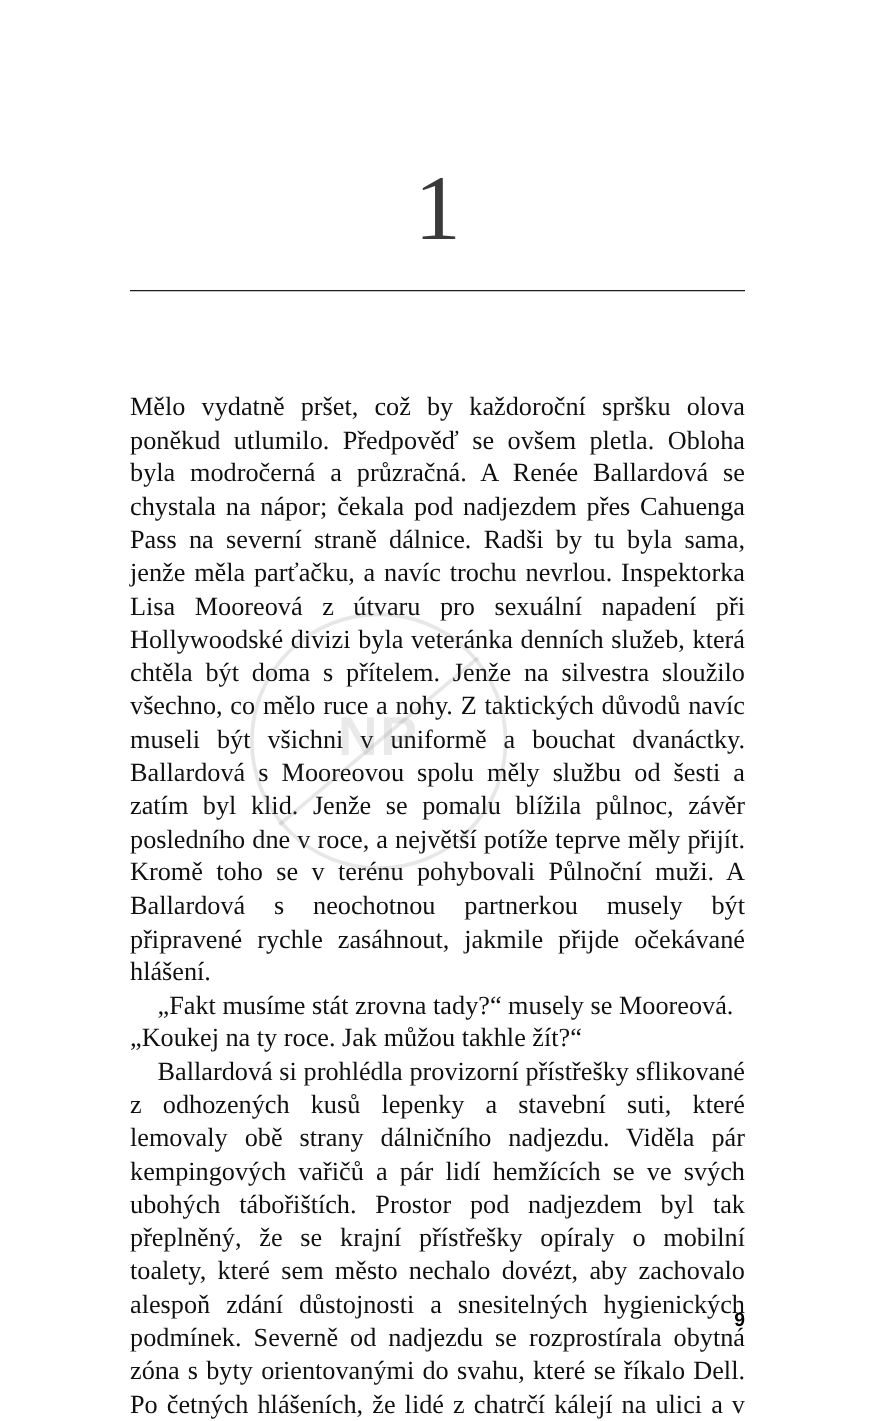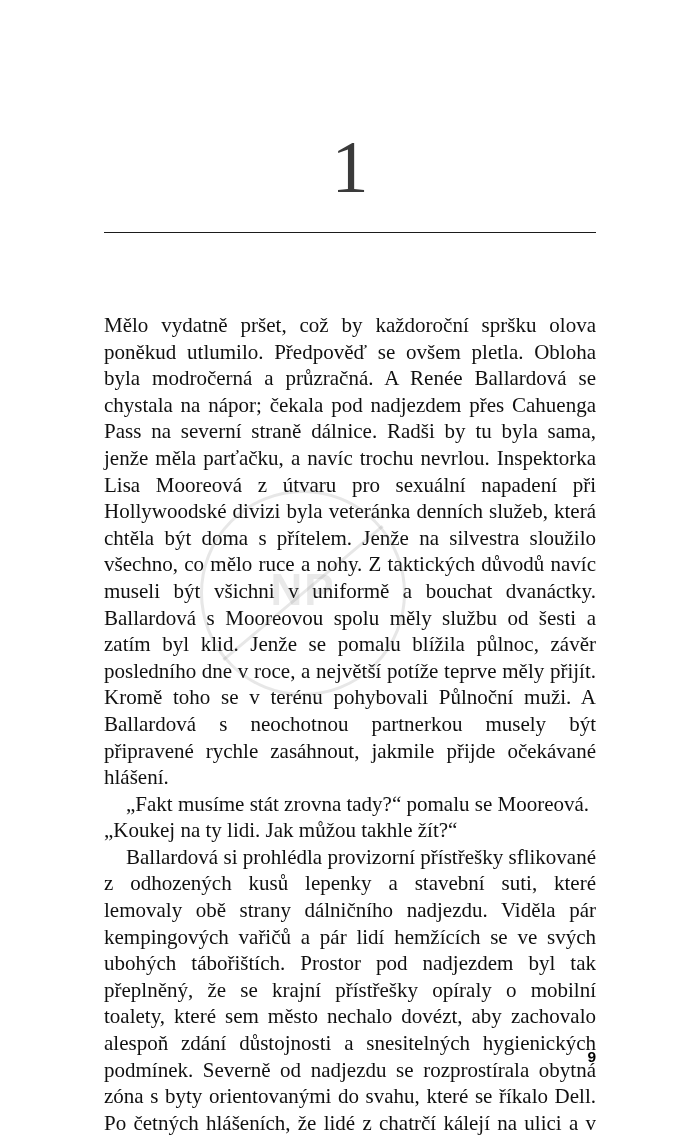--- a/index.html
+++ b/index.html
@@ -112,22 +112,22 @@
 <body>
 
 <div class="page">
 
   <div class="chapter-number">1</div>
 
   <div class="chapter-rule"></div>
 
   <div class="body-text">
     <p>Mělo vydatně pršet, což by každoroční spršku olova poněkud utlumilo. Předpověď se ovšem pletla. Obloha byla modročerná a průzračná. A Renée Ballardová se chystala na nápor; čekala pod nadjezdem přes Cahuenga Pass na severní straně dálnice. Radši by tu byla sama, jenže měla parťačku, a navíc trochu nevrlou. Inspektorka Lisa Mooreová z útvaru pro sexuální napadení při Hollywoodské divizi byla veteránka denních služeb, která chtěla být doma s přítelem. Jenže na silvestra sloužilo všechno, co mělo ruce a nohy. Z taktických důvodů navíc museli být všichni v uniformě a bouchat dvanáctky. Ballardová s Mooreovou spolu měly službu od šesti a zatím byl klid. Jenže se pomalu blížila půlnoc, závěr posledního dne v roce, a největší potíže teprve měly přijít. Kromě toho se v terénu pohybovali Půlnoční muži. A Ballardová s neochotnou partnerkou musely být připravené rychle zasáhnout, jakmile přijde očekávané hlášení.</p>
-    <p class="indent">„Fakt musíme stát zrovna tady?“ pomalu se Mooreová.</p>
-    <p>„Koukej na ty lidi. Jak můžou takhle žít?“</p>
+    <p class="indent">„Fakt musíme stát zrovna tady?“ musely se Mooreová.</p>
+    <p>„Koukej na ty roce. Jak můžou takhle žít?“</p>
     <p class="indent"><span>Ballardová si prohlédla provizorní přístřešky sflikované z odhozených kusů lepenky a stavební suti, které lemovaly obě strany dálničního nadjezdu. Viděla pár kempingových vařičů a pár lidí hemžících se ve svých ubohých tábořištích. Prostor pod nadjezdem byl tak přeplněný, že se krajní přístřešky opíraly o mobilní toalety, které sem město nechalo dovézt, aby zachovalo alespoň zdání důstojnosti a snesitelných hygienických podmínek. Severně od nadjezdu se rozprostírala obytná zóna s byty orientovanými do svahu, které se říkalo Dell. Po četných hlášeních, že lidé z chatrčí kálejí na ulici a v zahradách okolních domů, zajistilo město mobilní toalety. Říkalo se tomu </span><em>humanitární úsilí.</em></p>
   </div>
 
   <div class="watermark">
     <div class="slash"></div>
     <div class="wm-text">NP</div>
   </div>
 
   <div class="page-number">9</div>
 </div>

